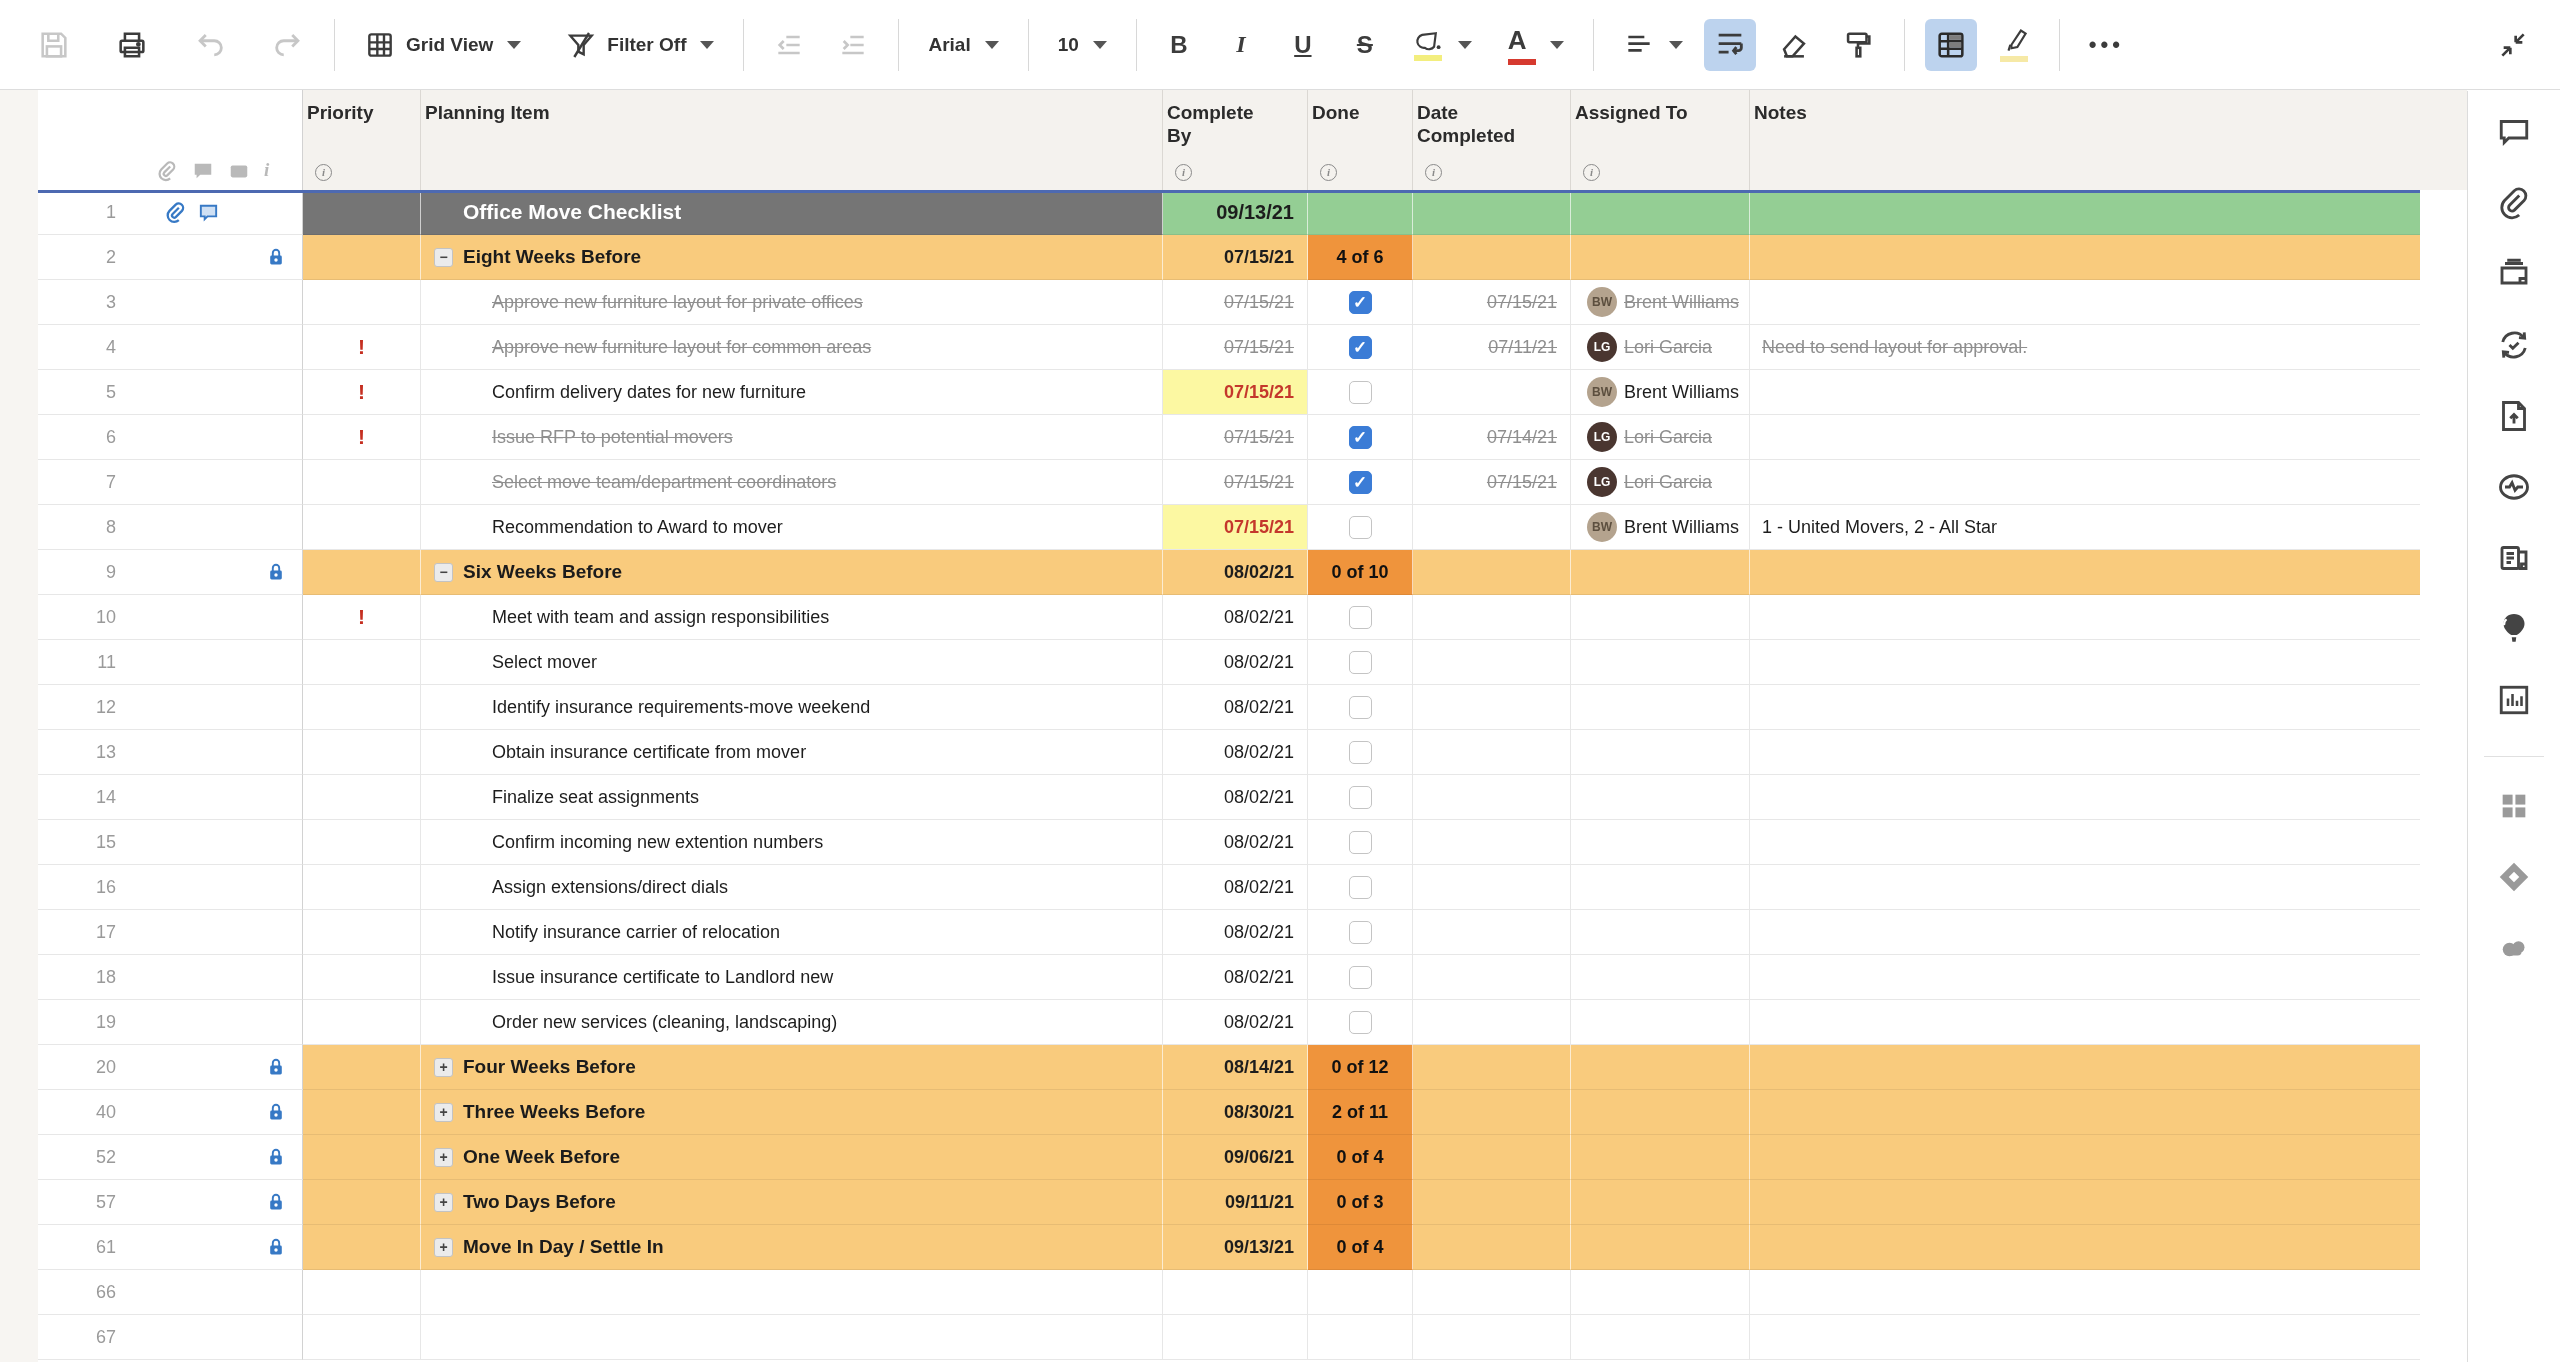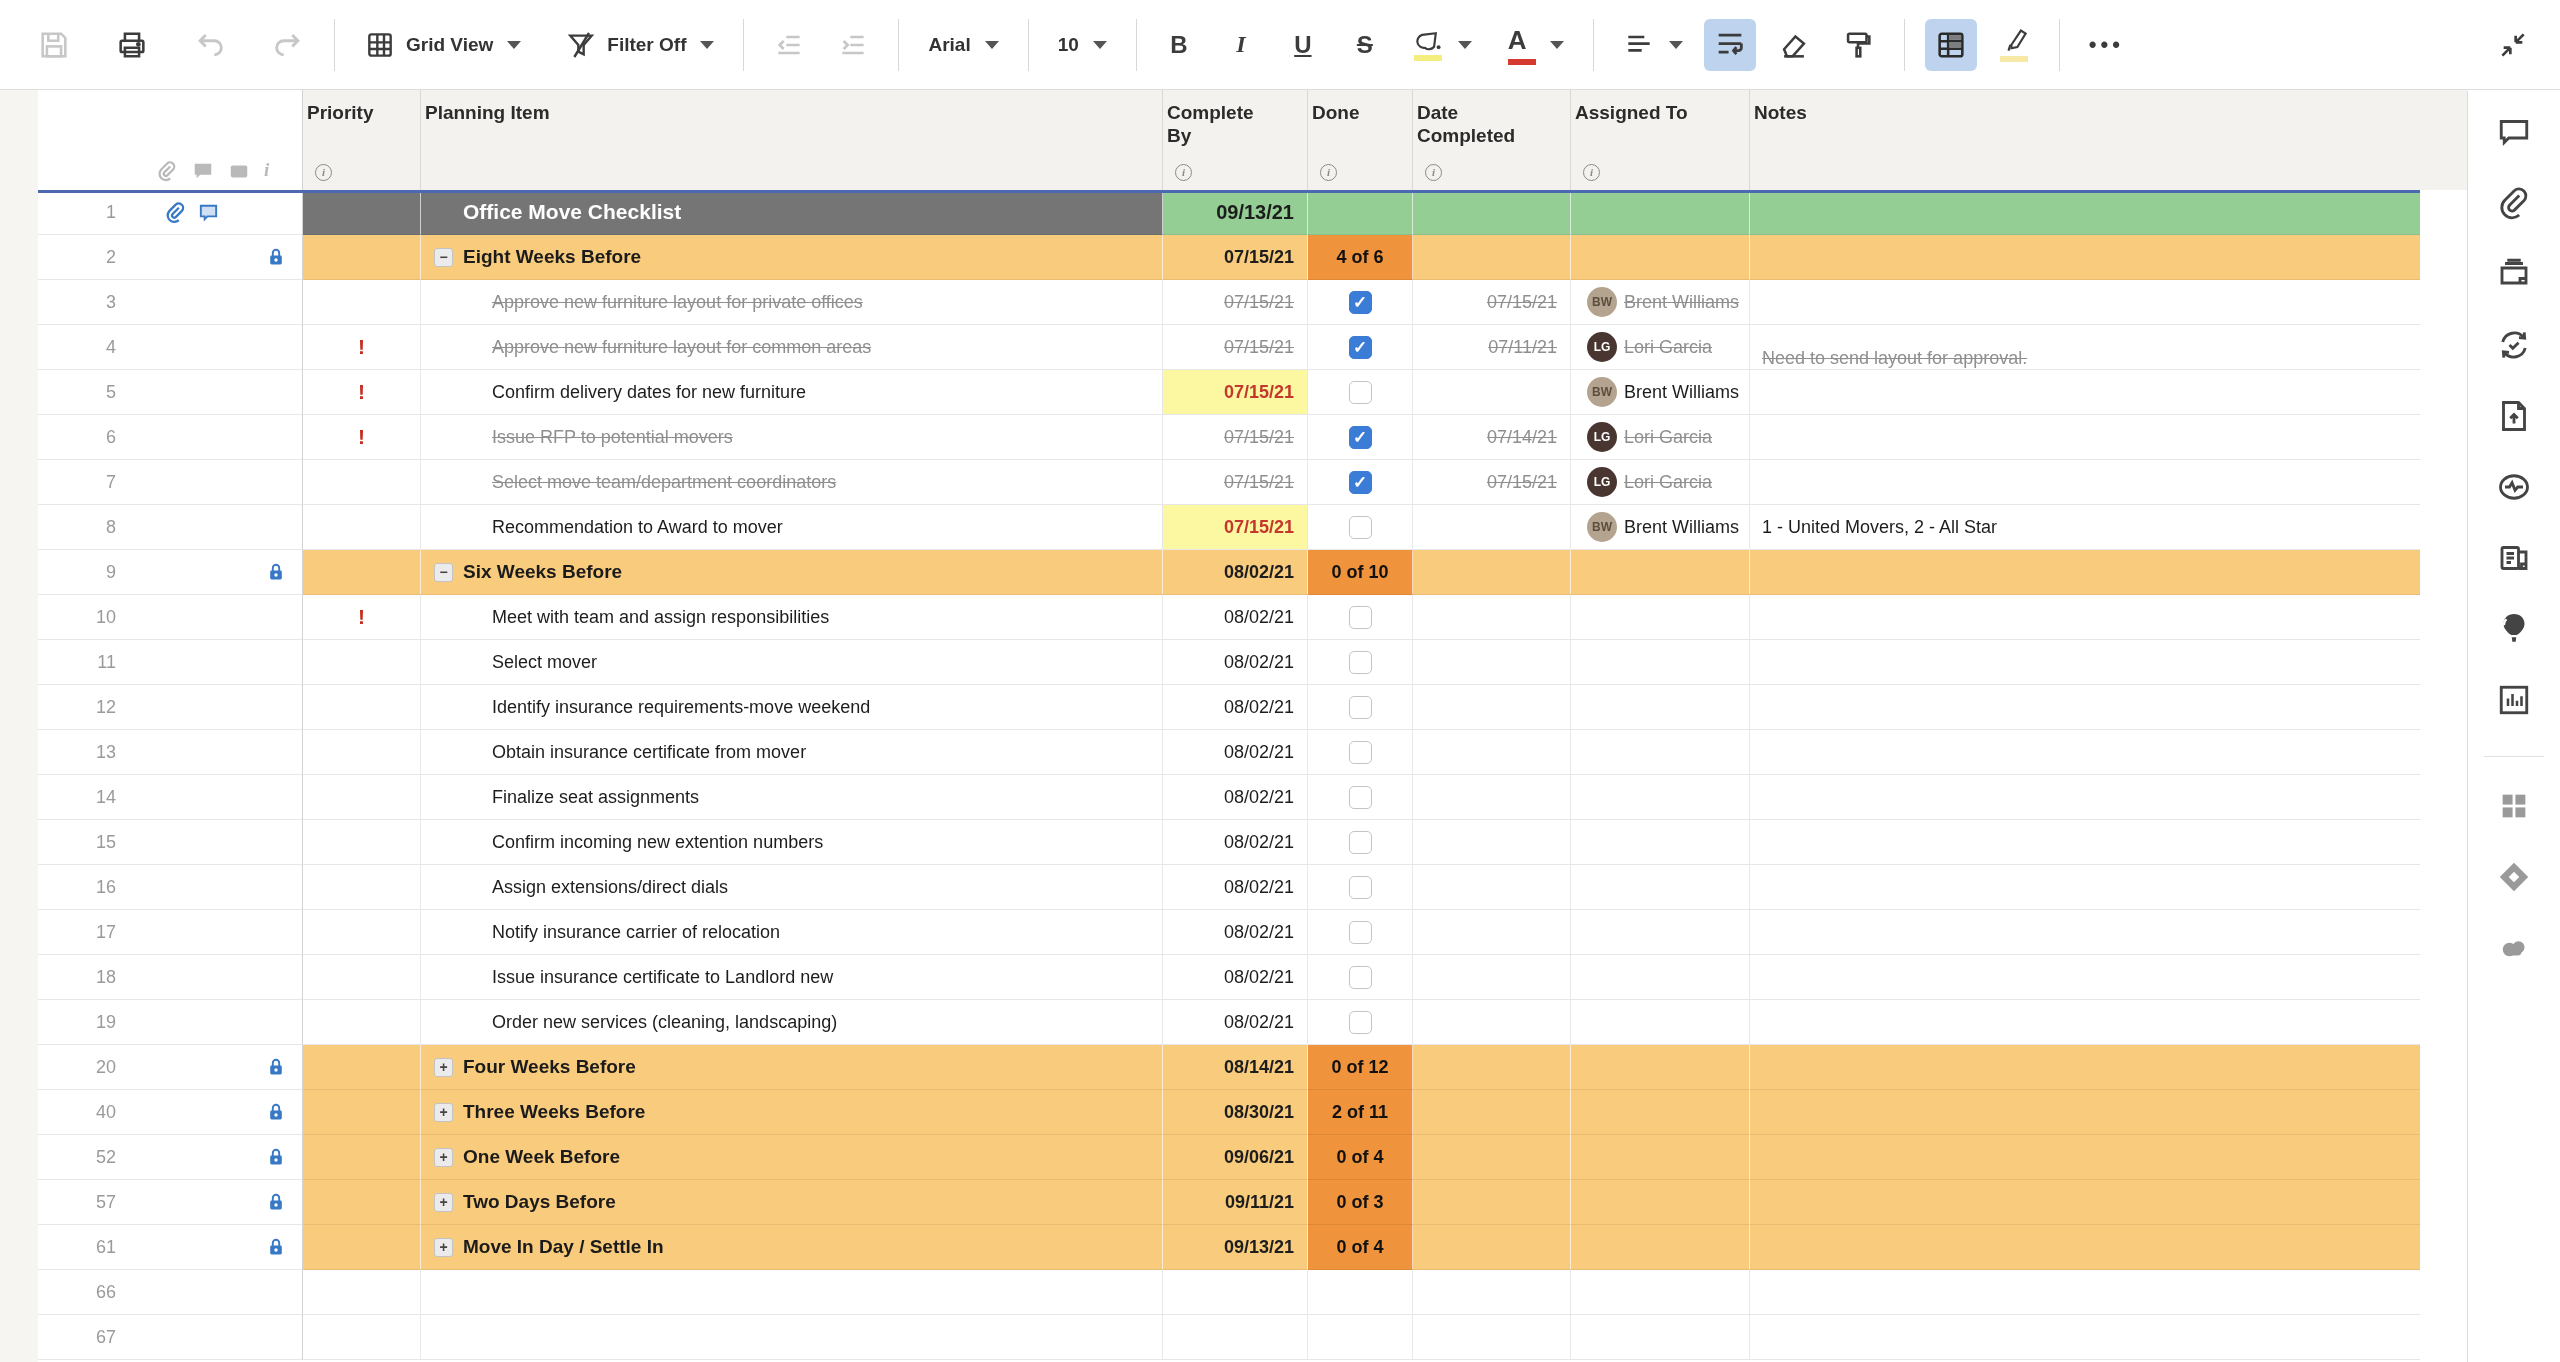--- a/index.html
+++ b/index.html
@@ -409,21 +409,21 @@
         <div class="cell col w-done">
           <span class="cbx on">✓</span>
         </div>
         <div class="cell col w-datec">
           <span class="dateR strike">07/11/21</span>
         </div>
         <div class="cell col w-assigned">
           <span class="avatar av-LG">LG</span>
           <span class="aname strike">Lori Garcia</span>
         </div>
-        <div class="cell col w-notes" style="border-right: none; align-items: flex-end;">
+        <div class="cell col w-notes" style="border-right: none;">
           <span class="notes-text strike">Need to send layout for approval.</span>
         </div>
       </div>
       <div class="row ">
         <div class="cell rowhead w-rowhead">
           <span class="rownum">5</span>
         </div>
         <div class="cell col w-priority">
           <span class="pri">!</span>
         </div>

